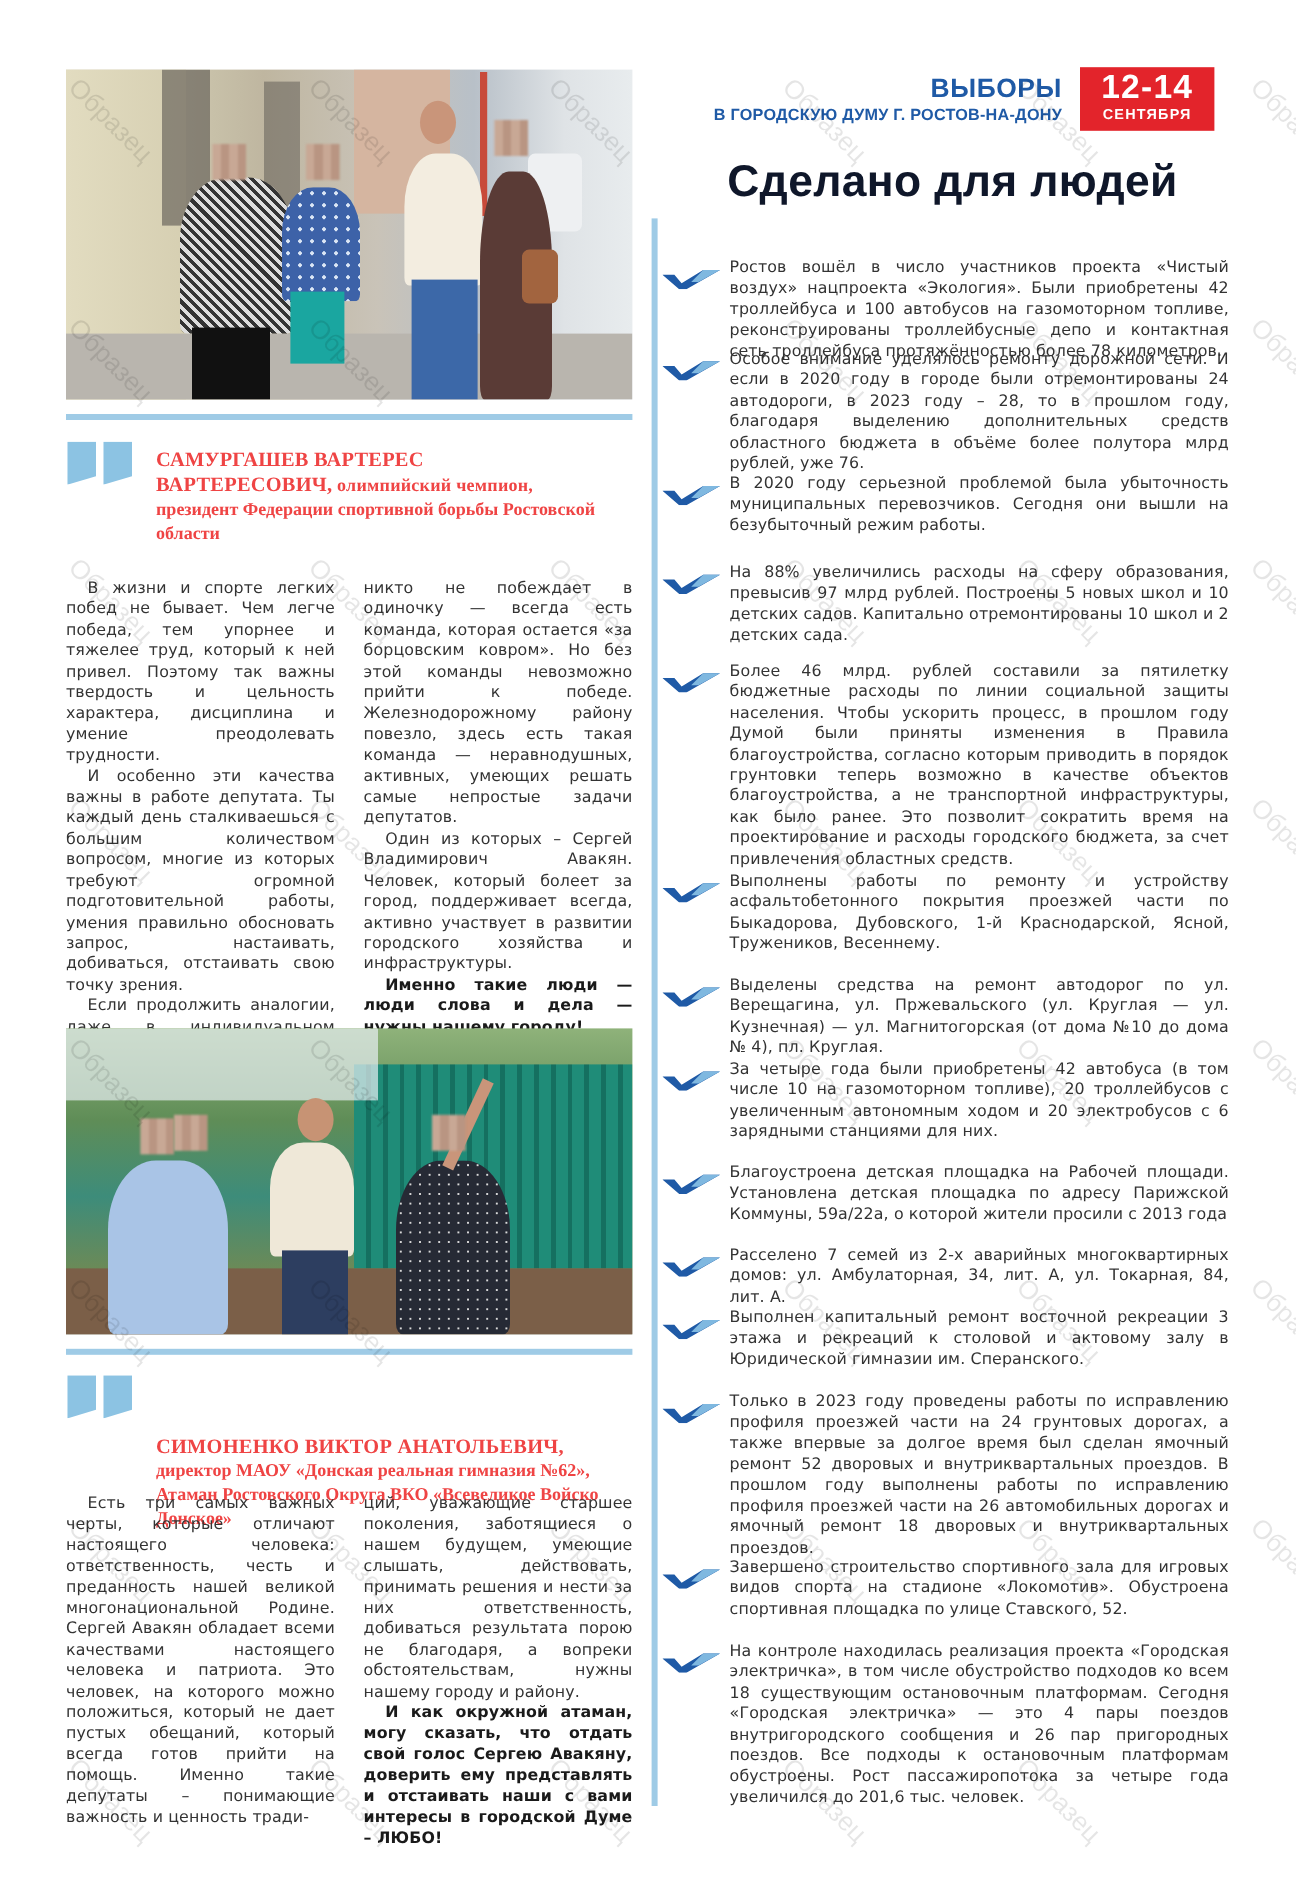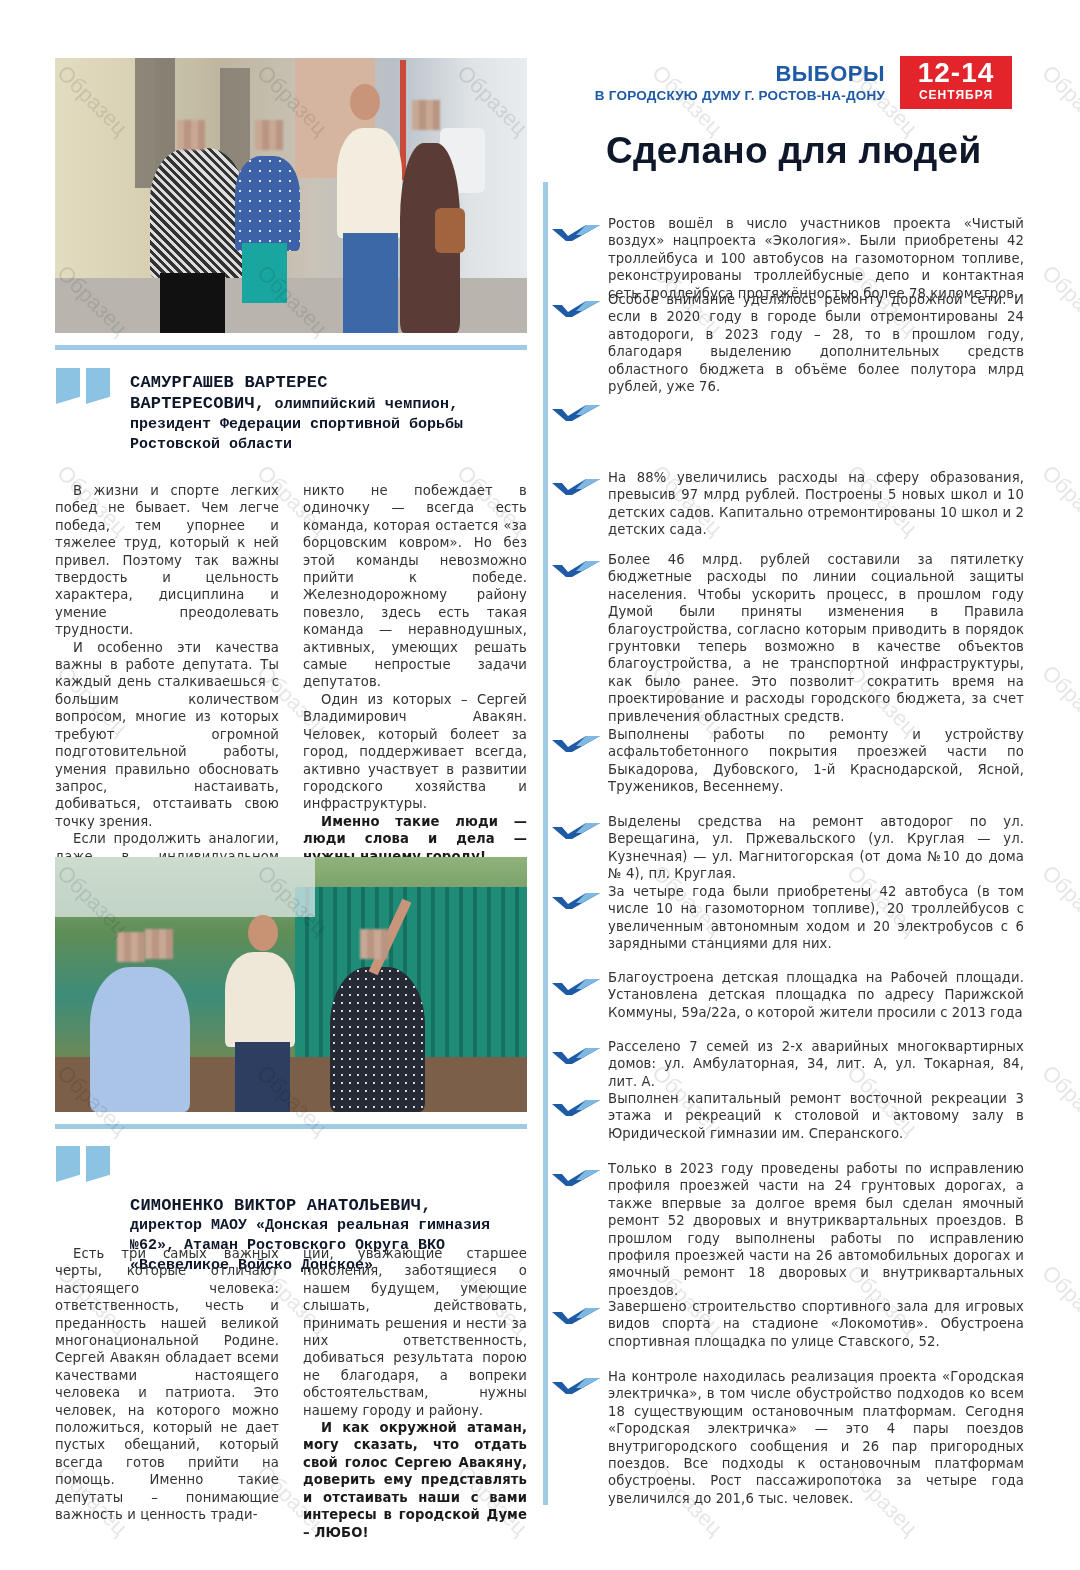--- a/index.html
+++ b/index.html
@@ -18,21 +18,21 @@
     background: linear-gradient(180deg, #8fb27a 0%, #5f8d57 30%, #3d8c7a 55%, #6e8a55 80%, #8f8a72 100%); }
   .figure { position: absolute; border-radius: 40% 40% 6% 6%; }
   .head { position: absolute; width: 30px; height: 36px; border-radius: 50%; }
   .pixel { position: absolute; width: 28px; height: 30px;
     background: repeating-linear-gradient(90deg, #c8a895 0 7px, #b99582 7px 14px); filter: blur(1px); }
 
   .hr-blue { position: absolute; left: 55px; width: 472px; height: 5px; background: #9fcbe6; }
 
   .quote-mark { position: absolute; width: 24px; height: 36px; background: #8cc3e3; clip-path: polygon(0 0,100% 0,100% 80%,0 100%); }
 
-  .q-head { position: absolute; left: 130px; width: 395px; font-family: Liberation Mono, monospace; font-weight: bold; color: #0f172a; }
+  .q-head { position: absolute; left: 130px; width: 395px; font-family: Liberation Serif, serif; font-weight: bold; color: #ef4444; }
   .q-name { font-size: 17px; line-height: 21px; letter-spacing: 0.2px; }
   .q-sub { font-size: 15px; line-height: 20px; }
 
   .col { position: absolute; width: 224px; font-family: "DejaVu Sans", sans-serif; font-size: 13.2px; line-height: 17.4px;
          text-align: justify; color: #333; letter-spacing: 0.1px; hyphens: manual; }
   .col p { text-indent: 18px; }
   .col p.bold { font-weight: bold; color: #1a1a1a; }
 
   
   .hdr-title { position: absolute; right: 195px; top: 61px; font-family: "Liberation Sans", sans-serif; font-weight: bold;
@@ -161,20 +161,21 @@
       <polygon points="0,8 10,8 16,15 34,4 48,4 20,20 14,20" fill="#1f5aa6"></polygon>
       <polygon points="34,4 48,4 30,14 24,14" fill="#7fb8e0"></polygon>
     </svg>
   <div class="item-text">Особое внимание уделялось ремонту дорожной сети. И если в 2020 году в городе были отремонтированы 24 автодороги, в 2023 году – 28, то в прошлом году, благодаря выделению дополнительных средств областного бюджета в объёме более полутора млрд рублей, уже 76.</div>
 </div>
 <div class="item" style="top:395px;">
   <svg class="check" viewBox="0 0 48 20">
       <polygon points="0,8 10,8 16,15 34,4 48,4 20,20 14,20" fill="#1f5aa6"></polygon>
       <polygon points="34,4 48,4 30,14 24,14" fill="#7fb8e0"></polygon>
     </svg>
+  <div class="item-text">В 2020 году серьезной проблемой была убыточность муниципальных перевозчиков. Сегодня они вышли на безубыточный режим работы.</div>
 </div>
 <div class="item" style="top:456px;margin-top:13px;">
   <svg class="check" viewBox="0 0 48 20">
       <polygon points="0,8 10,8 16,15 34,4 48,4 20,20 14,20" fill="#1f5aa6"></polygon>
       <polygon points="34,4 48,4 30,14 24,14" fill="#7fb8e0"></polygon>
     </svg>
   <div class="item-text">На 88% увеличились расходы на сферу образования, превысив 97 млрд рублей. Построены 5 новых школ и 10 детских садов. Капитально отремонтированы 10 школ и 2 детских сада.</div>
 </div>
 <div class="item" style="top:551px;">
   <svg class="check" viewBox="0 0 48 20">

